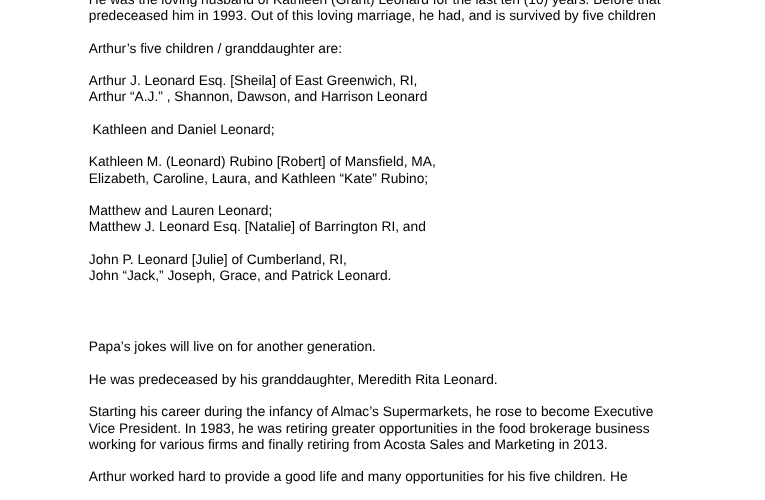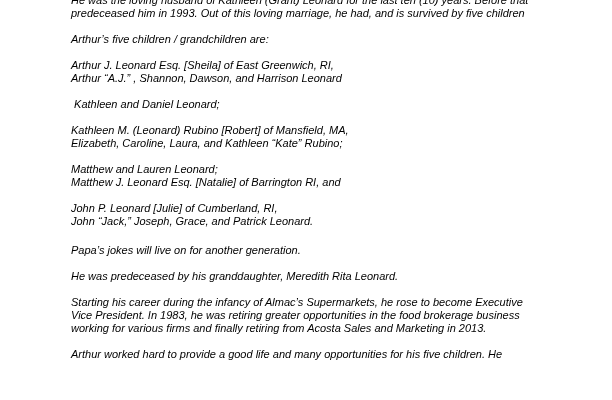--- a/index.html
+++ b/index.html
@@ -9,56 +9,55 @@
       height: 400px;
       overflow: hidden;
       background: #ffffff;
       font-family: "Liberation Sans", sans-serif;
     }
     .page {
       position: relative;
       width: 612px;
       height: 400px;
       background: #ffffff;
-      font-style: italic;
     }
     .doc {
       position: absolute;
       left: 71px;
       top: -6px;
       width: 500px;
       color: #000000;
       font-size: 11px;
       line-height: 13px;
       letter-spacing: 0;
     }
     .para {
       margin: 0 0 13px 0;
     }
     .para.gap2 {
-      margin-bottom: 16px;
+      margin-bottom: 44px;
     }
     .line {
       height: 13px;
       white-space: pre;
     }
   </style>
 </head>
 <body>
 
 <div class="page">
   <div class="doc">
 
     <div class="para">
       <div class="line">He was the loving husband of Kathleen (Grant) Leonard for the last ten (10) years. Before that</div>
       <div class="line">predeceased him in 1993. Out of this loving marriage, he had, and is survived by five children</div>
     </div>
 
     <div class="para">
-      <div class="line">Arthur’s five children / grandchildren are:</div>
+      <div class="line">Arthur’s five children / granddaughter are:</div>
     </div>
 
     <div class="para">
       <div class="line">Arthur J. Leonard Esq. [Sheila] of East Greenwich, RI,</div>
       <div class="line">Arthur “A.J.” , Shannon, Dawson, and Harrison Leonard</div>
     </div>
 
     <div class="para">
       <div class="line"> Kathleen and Daniel Leonard;</div>
     </div>

